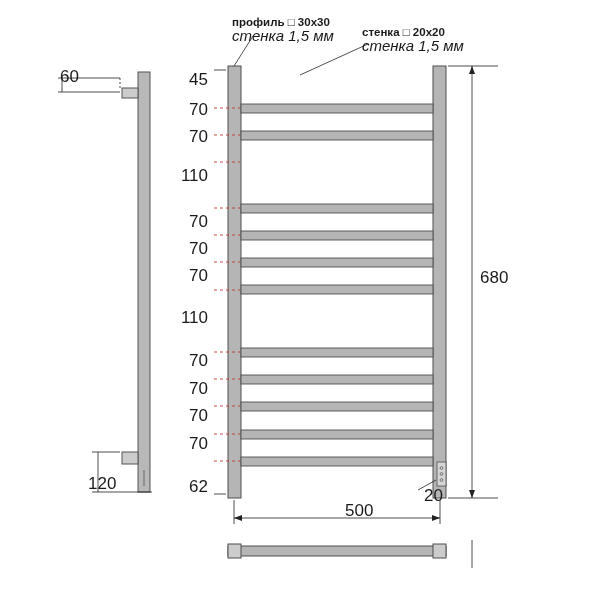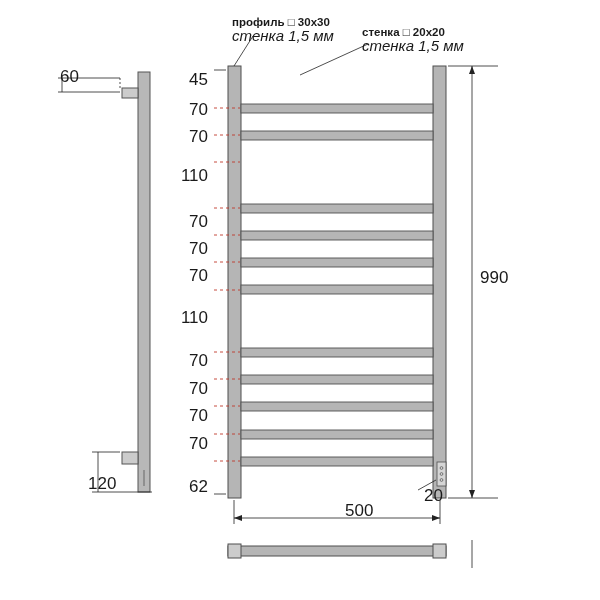--- a/index.html
+++ b/index.html
@@ -171,19 +171,19 @@
   <div class="lbl right" style="left:178px; top:216px; width:30px;">70</div>
   <div class="lbl right" style="left:178px; top:243px; width:30px;">70</div>
   <div class="lbl right" style="left:178px; top:270px; width:30px;">70</div>
   <div class="lbl right" style="left:178px; top:312px; width:30px;">110</div>
   <div class="lbl right" style="left:178px; top:355px; width:30px;">70</div>
   <div class="lbl right" style="left:178px; top:383px; width:30px;">70</div>
   <div class="lbl right" style="left:178px; top:410px; width:30px;">70</div>
   <div class="lbl right" style="left:178px; top:438px; width:30px;">70</div>
   <div class="lbl right" style="left:178px; top:481px; width:30px;">62</div>
 
-  <div class="lbl" style="left:480px; top:272px;">990</div>
+  <div class="lbl" style="left:480px; top:272px;">680</div>
 
   <div class="lbl" style="left:326px; top:505px;padding-left:19px;">500</div>
 
   <div class="lbl" style="left:402px; top:490px;margin-left:22px;">20</div>
 
 </div>
 
 </body></html>

